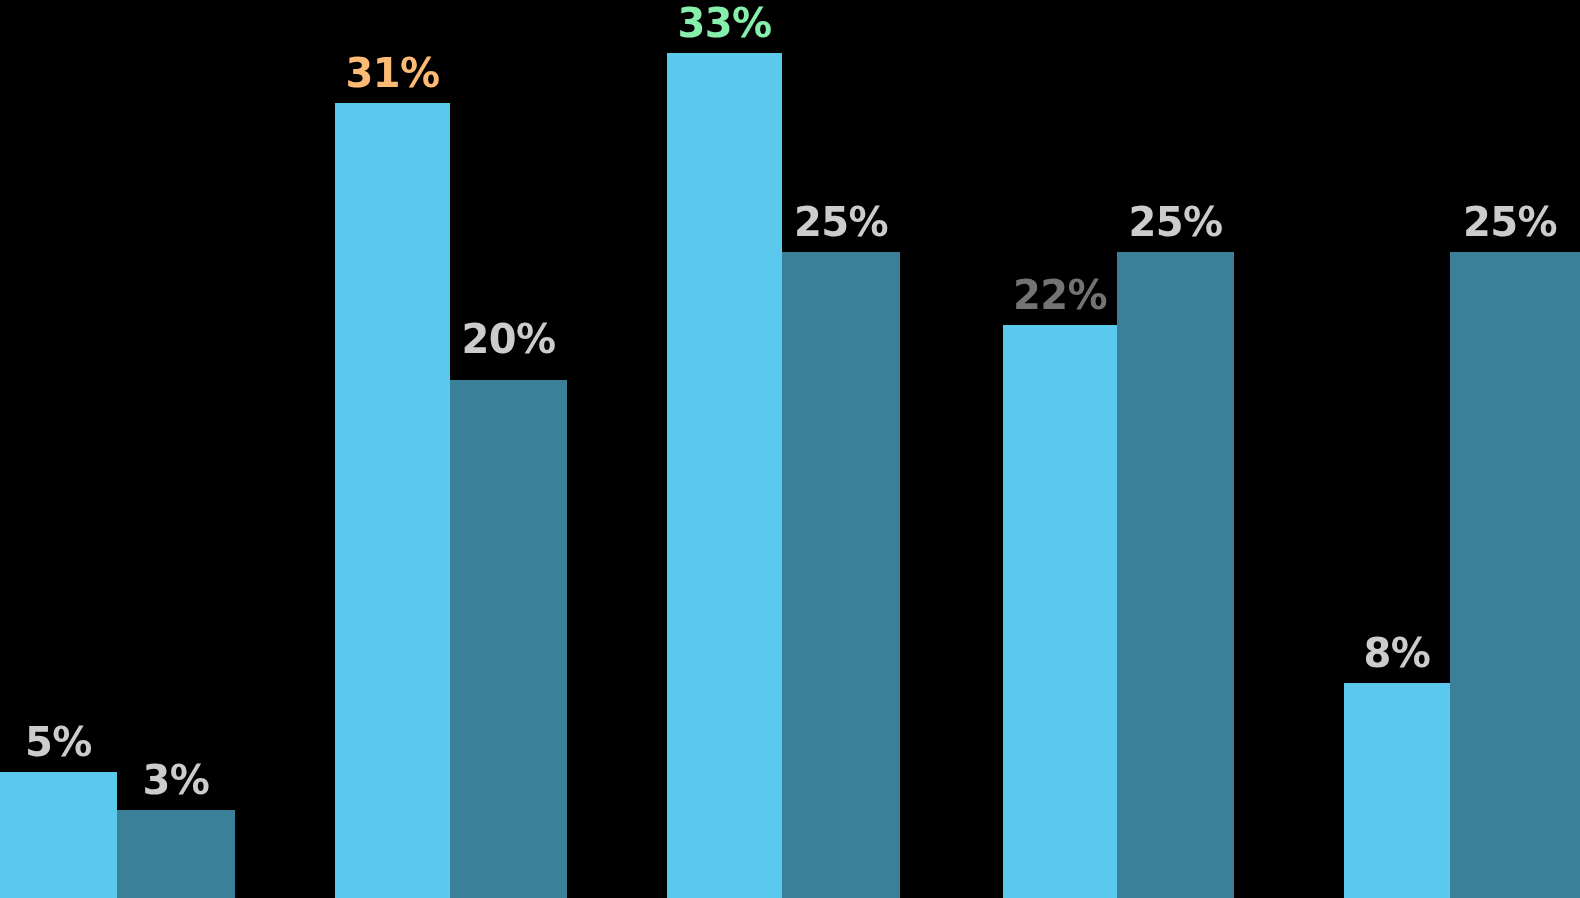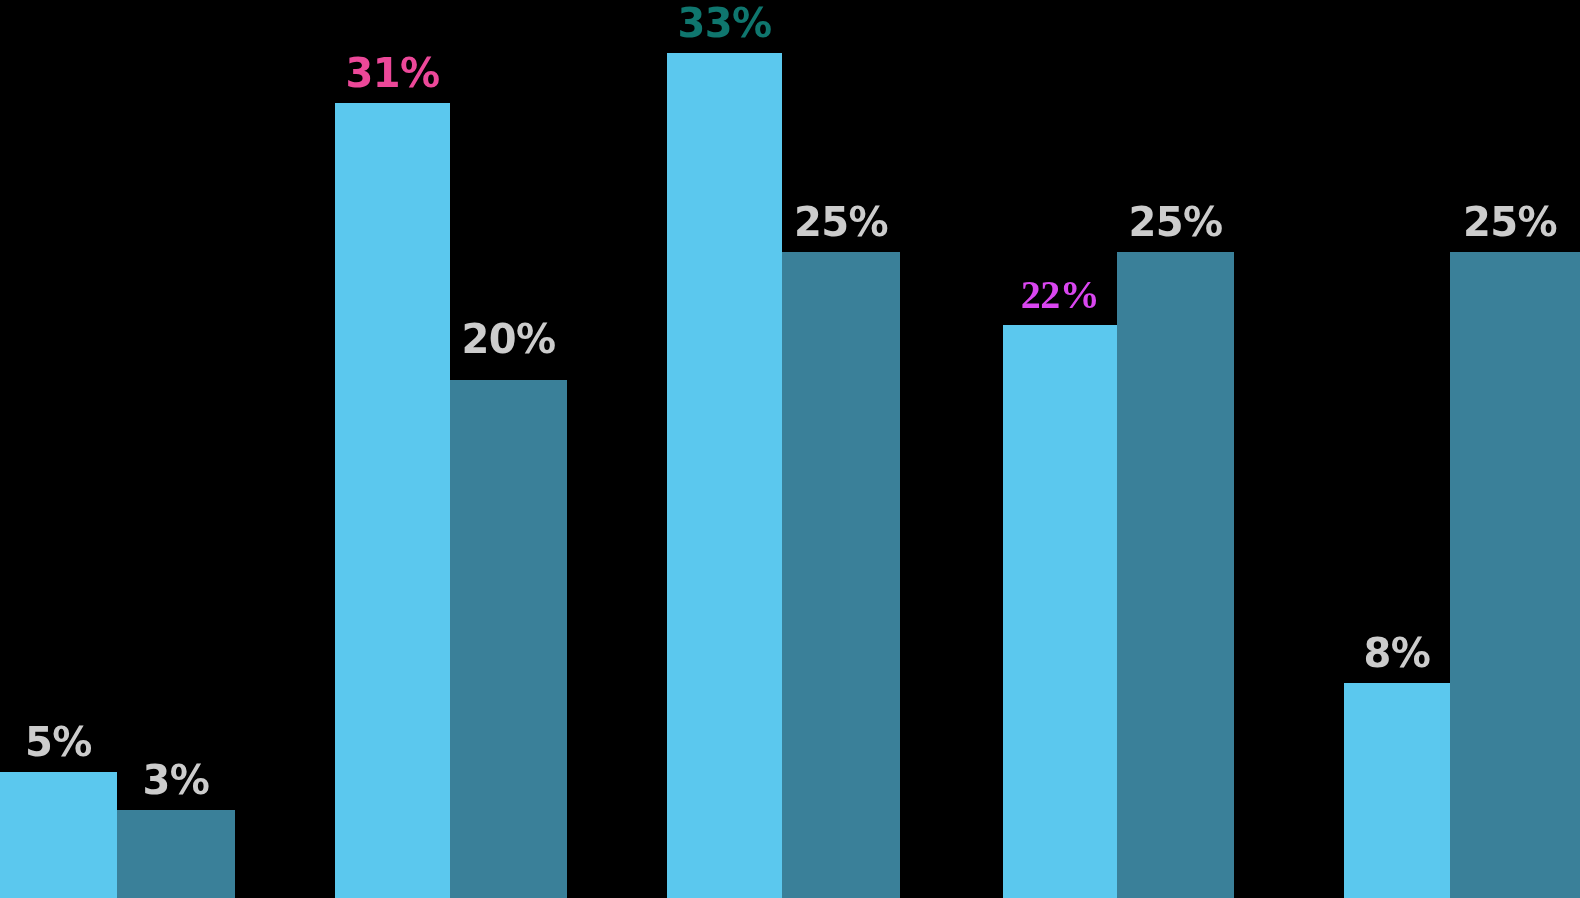--- a/index.html
+++ b/index.html
@@ -44,29 +44,29 @@
 </head>
 <body>
 
 <div id="chart-root">
   <div class="plot-area" id="plot-area">
       <div class="bar series-a" style="left: 0px; width: 117px; height: 126px; background: rgb(91, 200, 238);"></div>
       <div class="bar-label" style="left: 0px; width: 117px; top: 722px; color: rgb(204, 204, 204);">5%</div>
       <div class="bar series-b" style="left: 117px; width: 118px; height: 88px; background: rgb(58, 128, 153);"></div>
       <div class="bar-label" style="left: 117px; width: 118px; top: 760px; color: rgb(204, 204, 204);">3%</div>
       <div class="bar series-a" style="left: 335px; width: 115px; height: 795px; background: rgb(91, 200, 238);"></div>
-      <div class="bar-label" style="left: 335px; width: 115px; top: 53px; color: #ec4899;">31%</div>
+      <div class="bar-label" style="left: 335px; width: 115px; top: 53px; color: #fdba74;">31%</div>
       <div class="bar series-b" style="left: 450px; width: 117px; height: 518px; background: rgb(58, 128, 153);"></div>
       <div class="bar-label" style="left: 450px; width: 117px; top: 319px; color: rgb(204, 204, 204);">20%</div>
       <div class="bar series-a" style="left: 667px; width: 115px; height: 845px; background: rgb(91, 200, 238);"></div>
-      <div class="bar-label" style="left: 667px; width: 115px; top: 3px; color: #0f766e;">33%</div>
+      <div class="bar-label" style="left: 667px; width: 115px; top: 3px; color: #86efac;">33%</div>
       <div class="bar series-b" style="left: 782px; width: 118px; height: 646px; background: rgb(58, 128, 153);"></div>
       <div class="bar-label" style="left: 782px; width: 118px; top: 202px; color: rgb(204, 204, 204);">25%</div>
       <div class="bar series-a" style="left: 1003px; width: 114px; height: 573px; background: rgb(91, 200, 238);"></div>
-      <div class="bar-label" style="left: 1003px; width: 114px; top: 275px; color: #d946ef; font-family: Liberation Serif, serif;">22%</div>
+      <div class="bar-label" style="left: 1003px; width: 114px; top: 275px; color: #737373;">22%</div>
       <div class="bar series-b" style="left: 1117px; width: 117px; height: 646px; background: rgb(58, 128, 153);"></div>
       <div class="bar-label" style="left: 1117px; width: 117px; top: 202px; color: rgb(204, 204, 204);">25%</div>
       <div class="bar series-a" style="left: 1344px; width: 106px; height: 215px; background: rgb(91, 200, 238);"></div>
       <div class="bar-label" style="left: 1344px; width: 106px; top: 633px; color: rgb(204, 204, 204);">8%</div>
       <div class="bar series-b" style="left: 1450px; width: 130px; height: 646px; background: rgb(58, 128, 153);"></div>
       <div class="bar-label" style="left: 1440px; width: 140px; top: 202px; color: rgb(204, 204, 204);">25%</div>
     </div>
 </div>
 
 </body></html>

